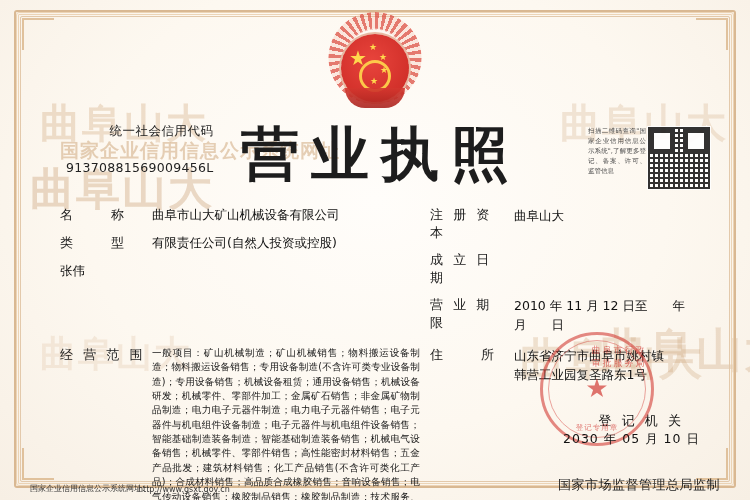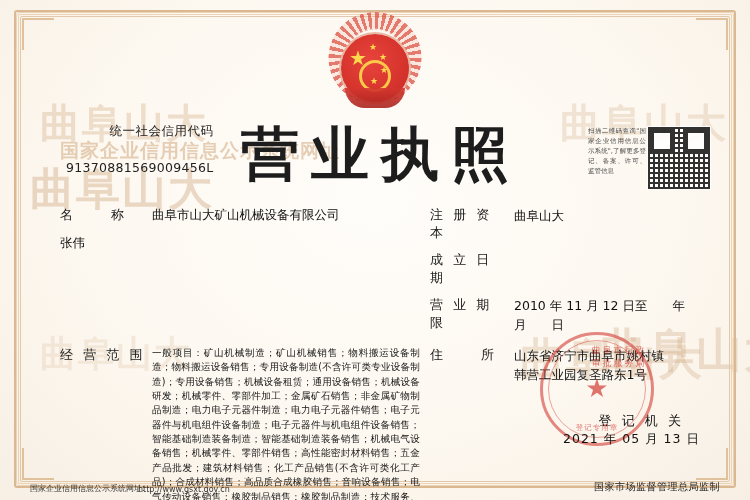--- a/index.html
+++ b/index.html
@@ -204,21 +204,21 @@
   }
 
   
   .footer-left{
     position:absolute;left:30px;bottom:6px;font-size:8px;color:#333;
   }
   .footer-url{
     position:absolute;left:138px;bottom:6px;font-size:8px;color:#333;
   }
   .footer-right{
-    position:absolute;right:30px;bottom:6px;font-size:10px;color:#222;letter-spacing:.5px;padding-left:7px;
+    position:absolute;right:30px;bottom:6px;font-size:13px;color:#222;letter-spacing:.5px;padding-left:7px;
   }
 </style>
 </head>
 <body>
 
 <div class="license">
 
   <div class="wm wm1">曲阜山大</div>
   <div class="wm wm2">曲阜山大</div>
   <div class="wm wm3">曲阜山大</div>
@@ -263,20 +263,24 @@
 
   <div class="fields">
 
     <div class="two">
       <div class="left-col">
         <div class="row">
           <div class="lbl">名　　称</div>
           <div class="val">曲阜市山大矿山机械设备有限公司</div>
         </div>
         <div class="row">
+          <div class="lbl">类　　型</div>
+          <div class="val">有限责任公司(自然人投资或控股)</div>
+        </div>
+        <div class="row">
           <div class="val">张伟</div>
         </div>
       </div>
       <div class="right-col">
         <div class="right-row">
           <div class="rlbl">注 册 资 本</div>
           <div class="rval">曲阜山大</div>
         </div>
         <div class="right-row">
           <div class="rlbl">成 立 日 期</div>
@@ -306,19 +310,19 @@
 
   </div>
 
   <div class="authority">登 记 机 关</div>
   <div class="seal">
     <div class="ring"></div>
     <div class="stext">曲阜市行政审批服务局</div>
     <div class="sstar">★</div>
     <div class="sbtext">登记专用章</div>
   </div>
-  <div class="reg-date">2021 年 05 月 13 日</div>
+  <div class="reg-date">2030 年 05 月 10 日</div>
 
   <div class="footer-left">国家企业信用信息公示系统网址:</div>
   <div class="footer-url">http://www.gsxt.gov.cn</div>
   <div class="footer-right">国家市场监督管理总局监制</div>
 
 </div>
 
 </body></html>

